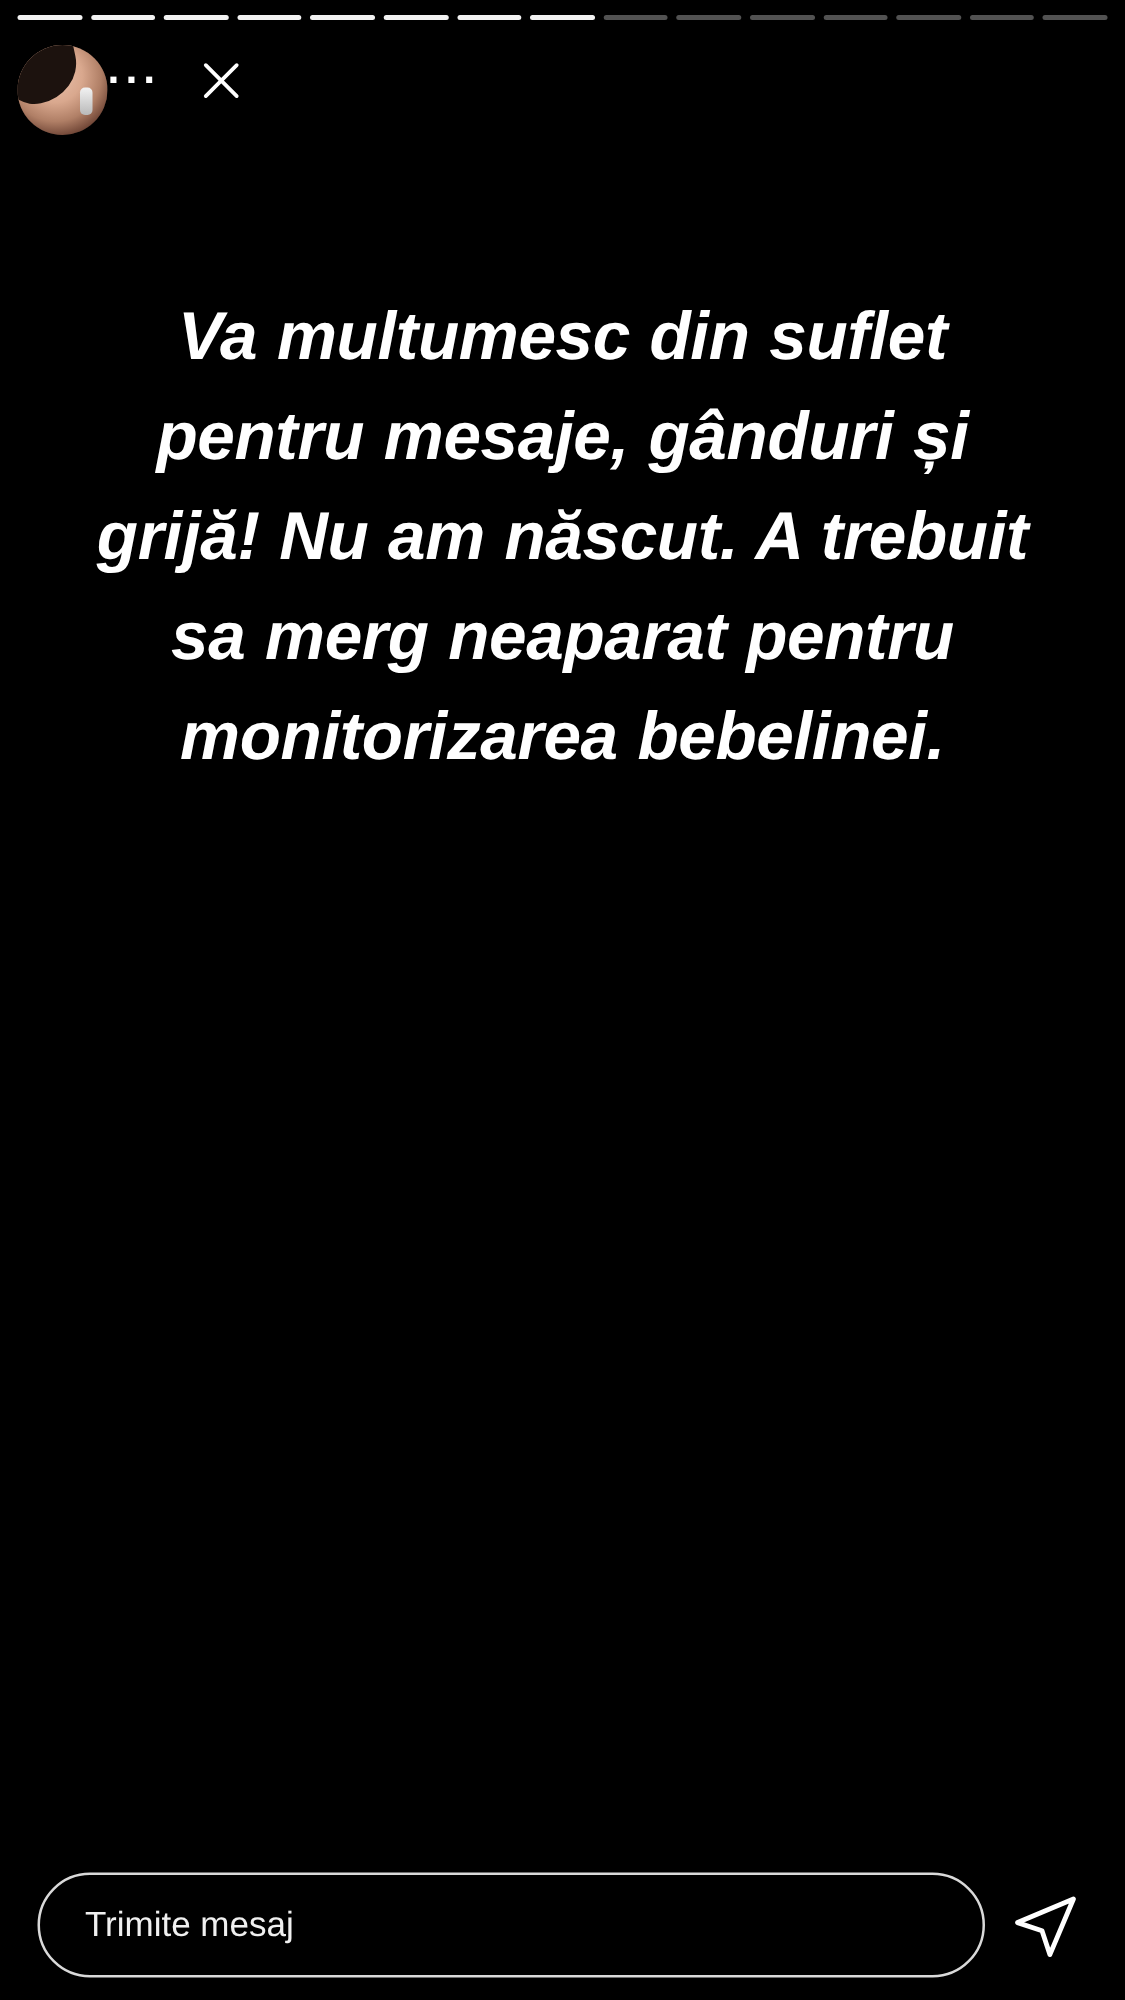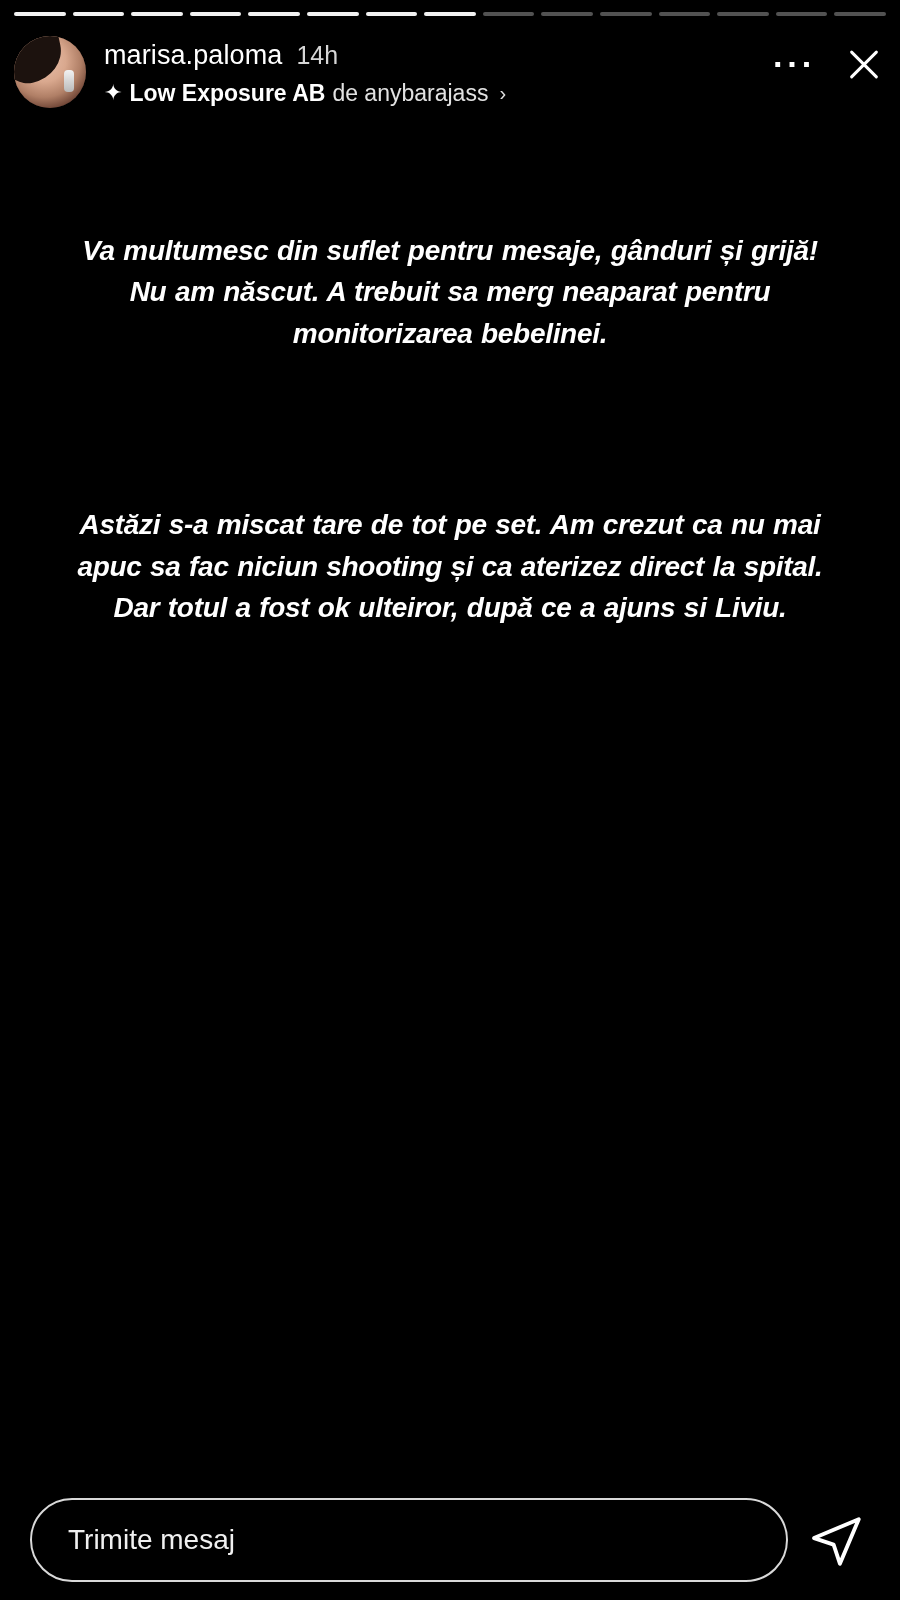--- a/index.html
+++ b/index.html
@@ -167,21 +167,21 @@
     position: absolute;
     top: 230px;
     left: 60px;
     right: 60px;
     bottom: 180px;
   }
   .para {
     text-align: center;
     font-style: italic;
     font-weight: 700;
-    font-size: 28px;
+    font-size: 54px;
     line-height: 1.48;
     letter-spacing: -0.3px;
     color: #fff;
     margin: 0 0 62px 0;
     word-spacing: 1px;
   }
   .para.p1 { margin-bottom: 150px; }
   .para.p2 { margin-bottom: 120px; }
   .para.p3 { margin-bottom: 0; }
 
@@ -241,41 +241,28 @@
     <div class="progress-seg"></div>
     <div class="progress-seg"></div>
   </div>
 
 <div class="header">
   <div class="avatar">
     <div class="face"></div>
     <div class="hair"></div>
     <div class="earring"></div>
   </div>
-  <div class="head-text">
-    <div class="head-line1">
-      <span class="username">marisa.paloma</span>
-      <span class="timestamp">14h</span>
-    </div>
-    <div class="head-line2">
-      <span class="sparkle-icon">✦</span>
-      <span class="music-bold">Low Exposure AB</span>
-      <span class="music-rest">de anybarajass</span>
-      <span class="chev">›</span>
-    </div>
-  </div>
   <div class="head-actions">
     <div class="more-icon">···</div>
     <div class="close-icon"></div>
   </div>
 </div>
 
 <div class="story-body">
   <p class="para p1">Va multumesc din suflet pentru mesaje, gânduri și grijă! Nu am născut. A trebuit sa merg neaparat pentru monitorizarea bebelinei.</p>
-  <p class="para p2">Astăzi s-a miscat tare de tot pe set. Am crezut ca nu mai apuc sa fac niciun shooting și ca aterizez direct la spital. Dar totul a fost ok ulteiror, după ce a ajuns si Liviu.</p>
 </div>
 
 <div class="footer">
   <input class="msg-input" type="text" placeholder="Trimite mesaj" style="">
   <svg class="send-icon" viewBox="0 0 24 24">
     <path d="M2.5 11.2 21 3.4 13.2 21.8l-2.6-7.9-8.1-2.7z" fill="none" stroke="#ffffff" stroke-width="1.6" stroke-linejoin="round"></path>
   </svg>
 </div>
 
 </body></html>

